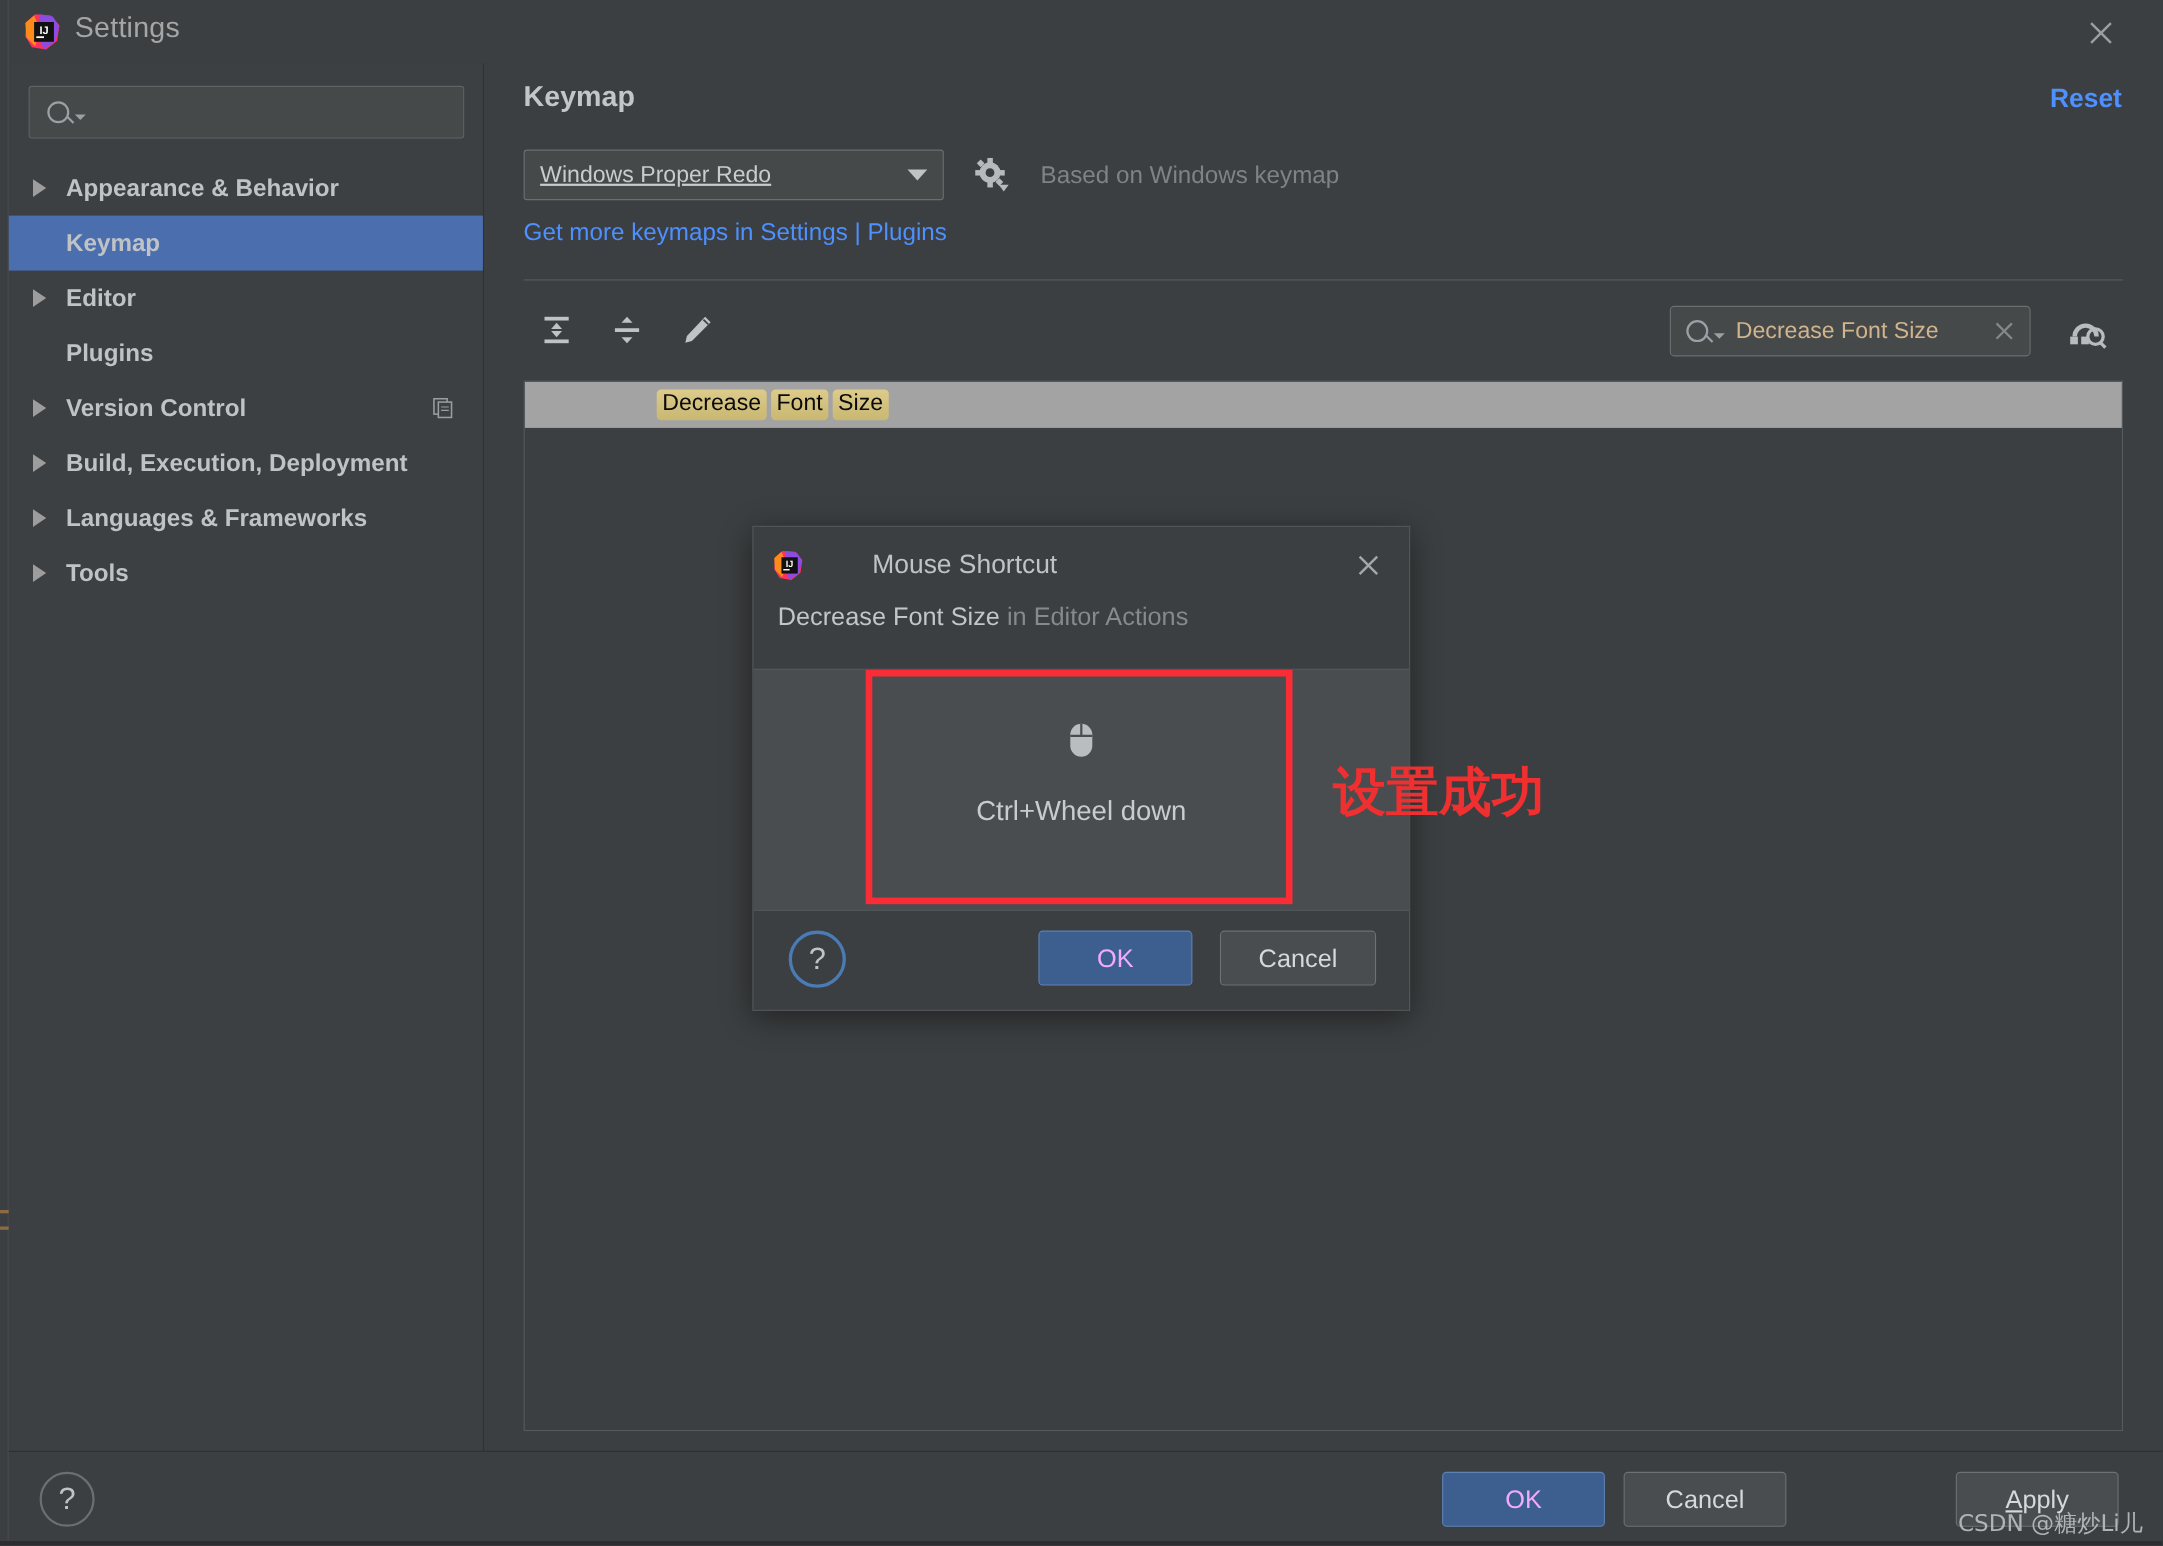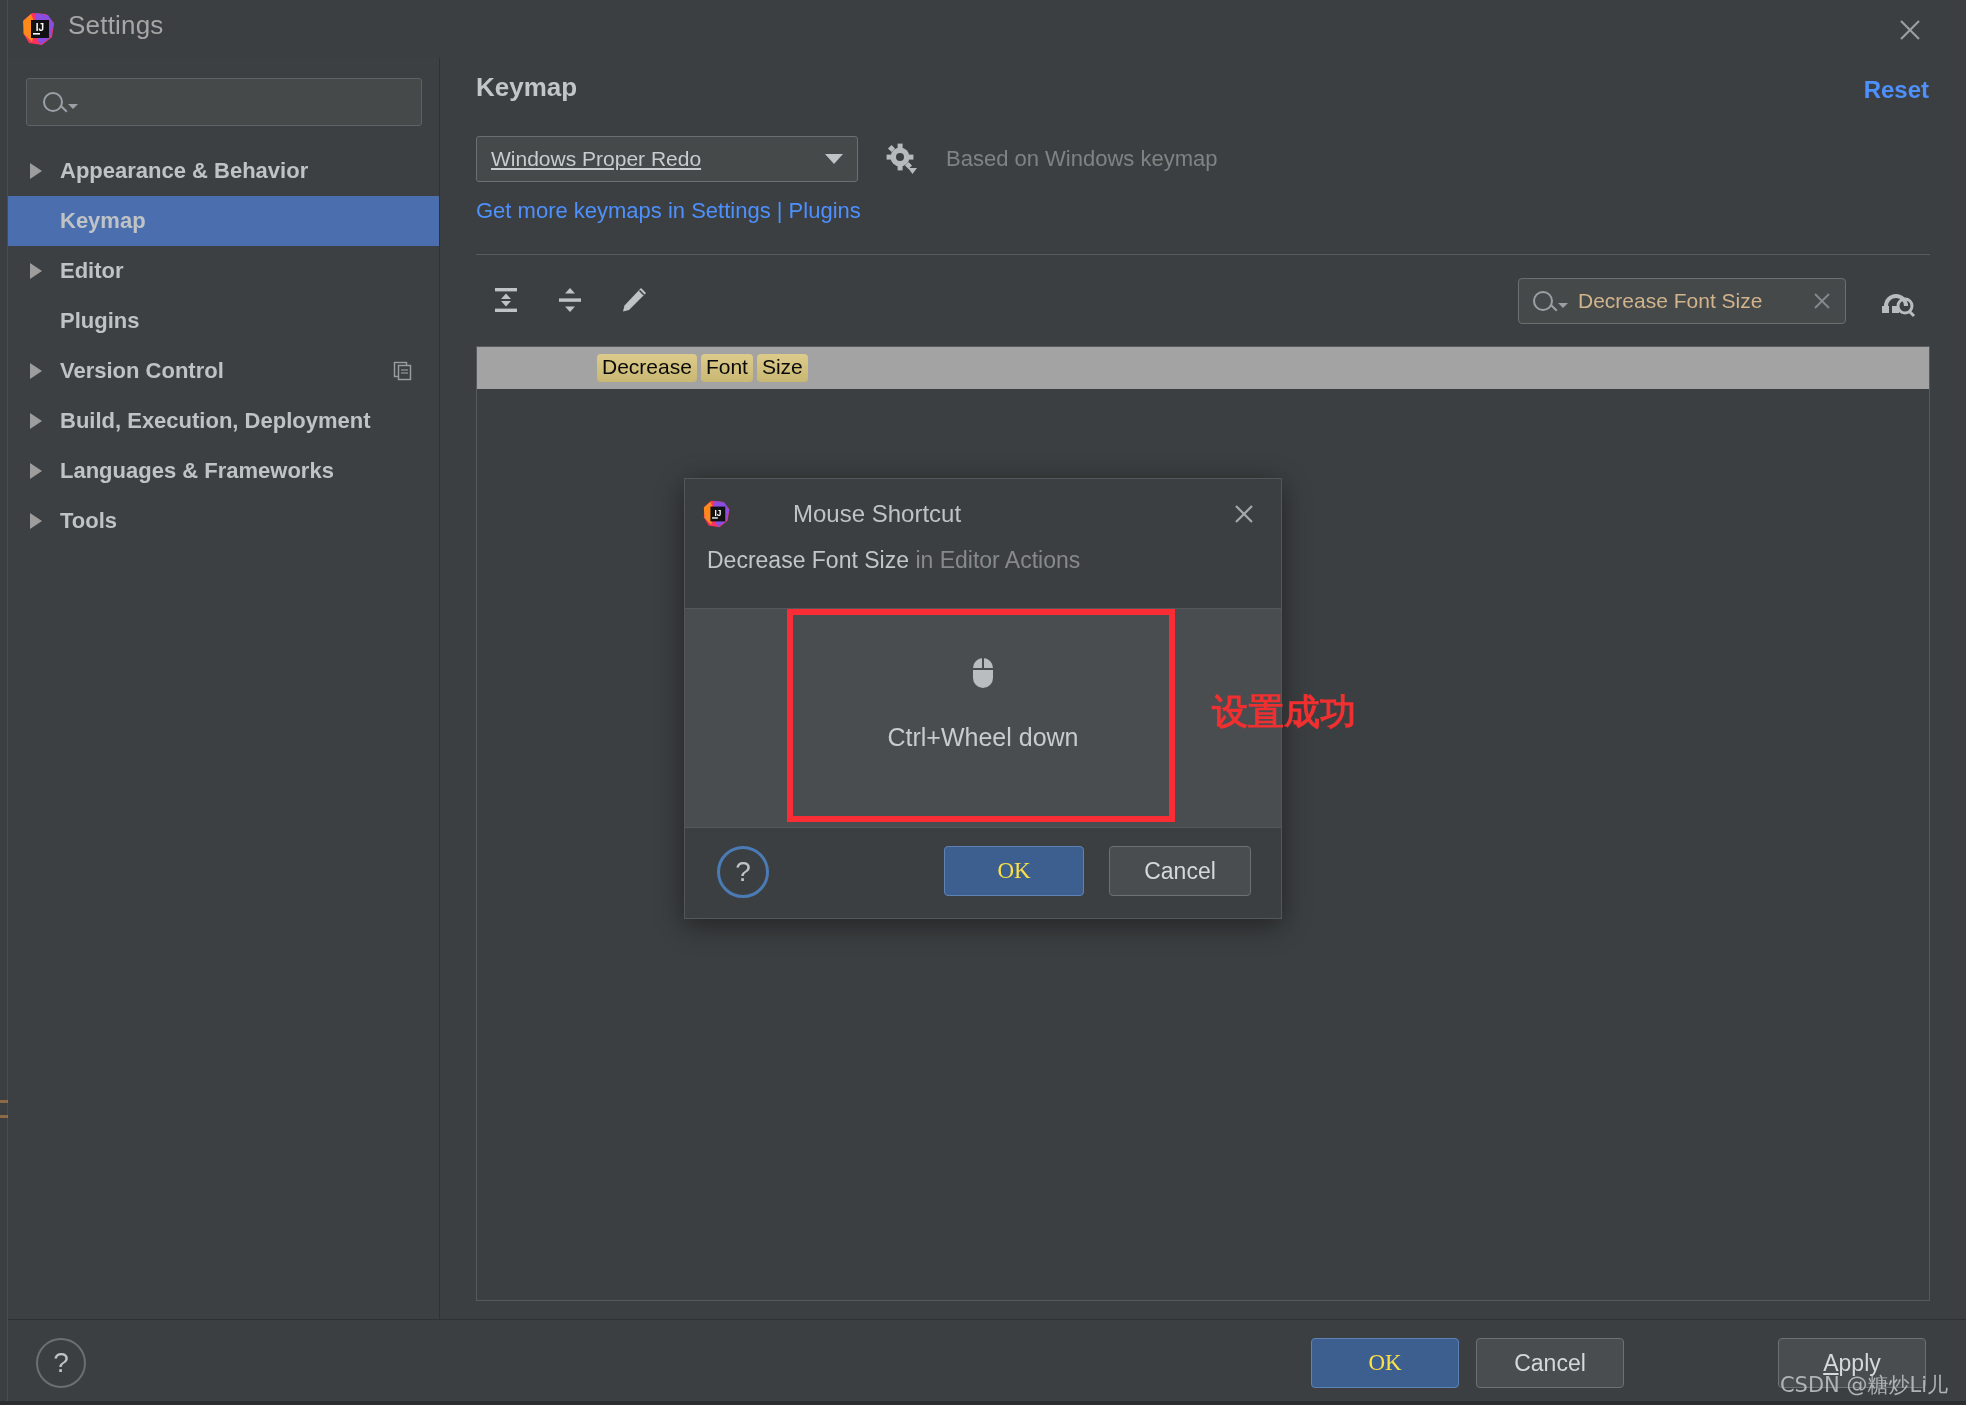--- a/index.html
+++ b/index.html
@@ -201,39 +201,39 @@
   .mouse-icon {
     position: absolute; left: 50%; top: 48px; transform: translateX(-50%);
     width: 24px; height: 36px;
   }
   .shortcut-text {
     position: absolute; left: 0; right: 0; top: 114px; text-align: center;
     font-size: 25px; color: #c9ccce;
   }
   .cn-note {
     position: absolute; left: 1212px; top: 688px;
-    font-size: 36px; color: #f03030; font-weight: bold;
+    font-size: 48px; color: #f03030; font-weight: bold;
     font-family: "DejaVu Sans", "Liberation Sans", sans-serif;
     white-space: nowrap;
   }
   .modal-footer {
     position: absolute; left: 0; right: 0; bottom: 0; height: 92px;
   }
   .help-circle {
     position: absolute; left: 32px; top: 20px; width: 52px; height: 52px;
     border-radius: 50%; border: 3px solid #4a7bb5;
     display: flex; align-items: center; justify-content: center;
     color: #c0c4c7; font-size: 28px; cursor: pointer; background: #3c3f41;
   }
   .btn {
     height: 50px; min-width: 140px; border-radius: 4px; cursor: pointer;
     display: inline-flex; align-items: center; justify-content: center;
     font-size: 23px; color: #d6d9db; border: 1px solid #6d7174; background: #4a4d4f;
   }
-  .btn.primary { background: #3c5f8f; border-color: #5d82b5; color: #fde047; font-family: Liberation Serif, serif; }
+  .btn.primary { background: #3c5f8f; border-color: #5d82b5; color: #f0abfc; }
   .modal-ok { position: absolute; left: 259px; top: 20px; width: 140px; }
   .modal-cancel { position: absolute; left: 424px; top: 20px; width: 142px; }
 
   
   .bottombar {
     position: absolute; left: 8px; right: 0; bottom: 0; height: 86px;
     background: #3c3f41; border-top: 1px solid #2f3133;
   }
   .help-bottom {
     position: absolute; left: 28px; top: 18px; width: 50px; height: 50px;

